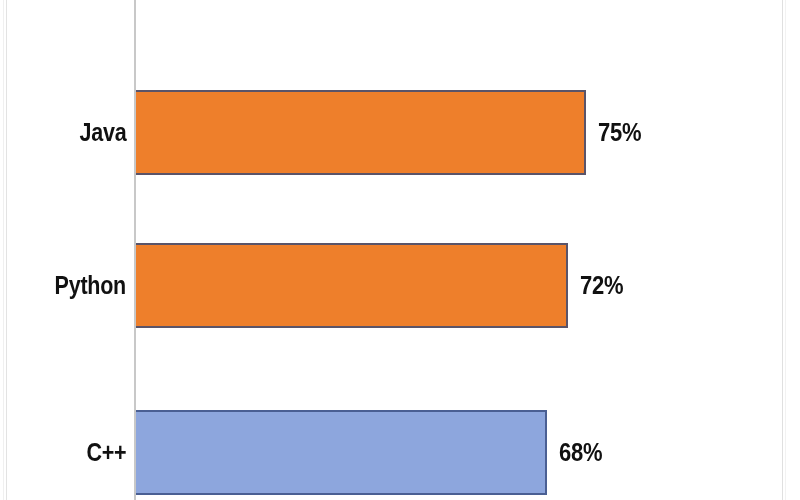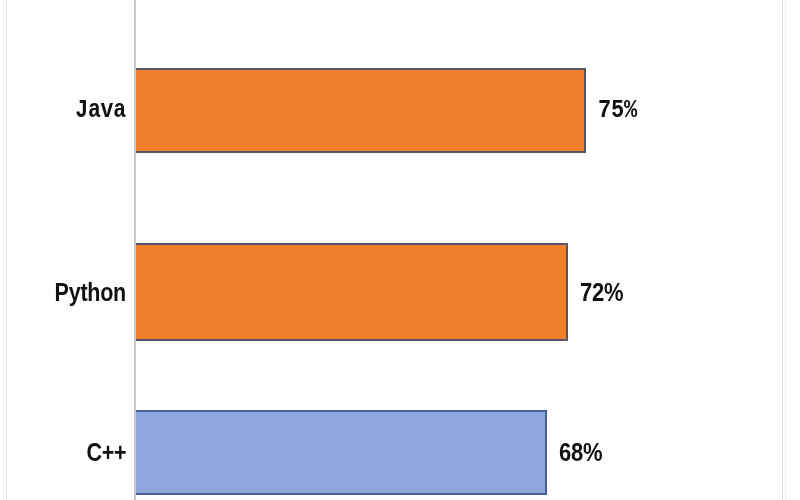--- a/index.html
+++ b/index.html
@@ -114,27 +114,27 @@
 
   <div class="page-edge left2"></div>
   <div class="page-edge left"></div>
   <div class="page-edge right"></div>
   <div class="page-edge right2"></div>
 
   <div class="plot">
 
     <div class="axis-line"></div>
 
-    <div class="bar-row" id="row-0" style="top: 68px; height: 85px; font-family: Liberation Mono, monospace;">
+    <div class="bar-row" id="row-0" style="top: 90px; height: 85px;">
       <div class="cat-label">Java</div>
       <div class="bar orange" id="bar-0" style="width: 450px; background: rgb(238, 127, 43);"></div>
       <div class="value-label" id="val-0" style="left: 598px;">75%</div>
     </div>
 
-    <div class="bar-row" id="row-1" style="top: 243px; height: 98px;">
+    <div class="bar-row" id="row-1" style="top: 243px; height: 85px;">
       <div class="cat-label">Python</div>
       <div class="bar orange" id="bar-1" style="width: 432px; background: rgb(238, 127, 43);"></div>
       <div class="value-label" id="val-1" style="left: 580px;">72%</div>
     </div>
 
     <div class="bar-row" id="row-2" style="top: 410px; height: 85px;">
       <div class="cat-label">C++</div>
       <div class="bar blue" id="bar-2" style="width: 411px; background: rgb(141, 166, 221);"></div>
       <div class="value-label" id="val-2" style="left: 559px;">68%</div>
     </div>

